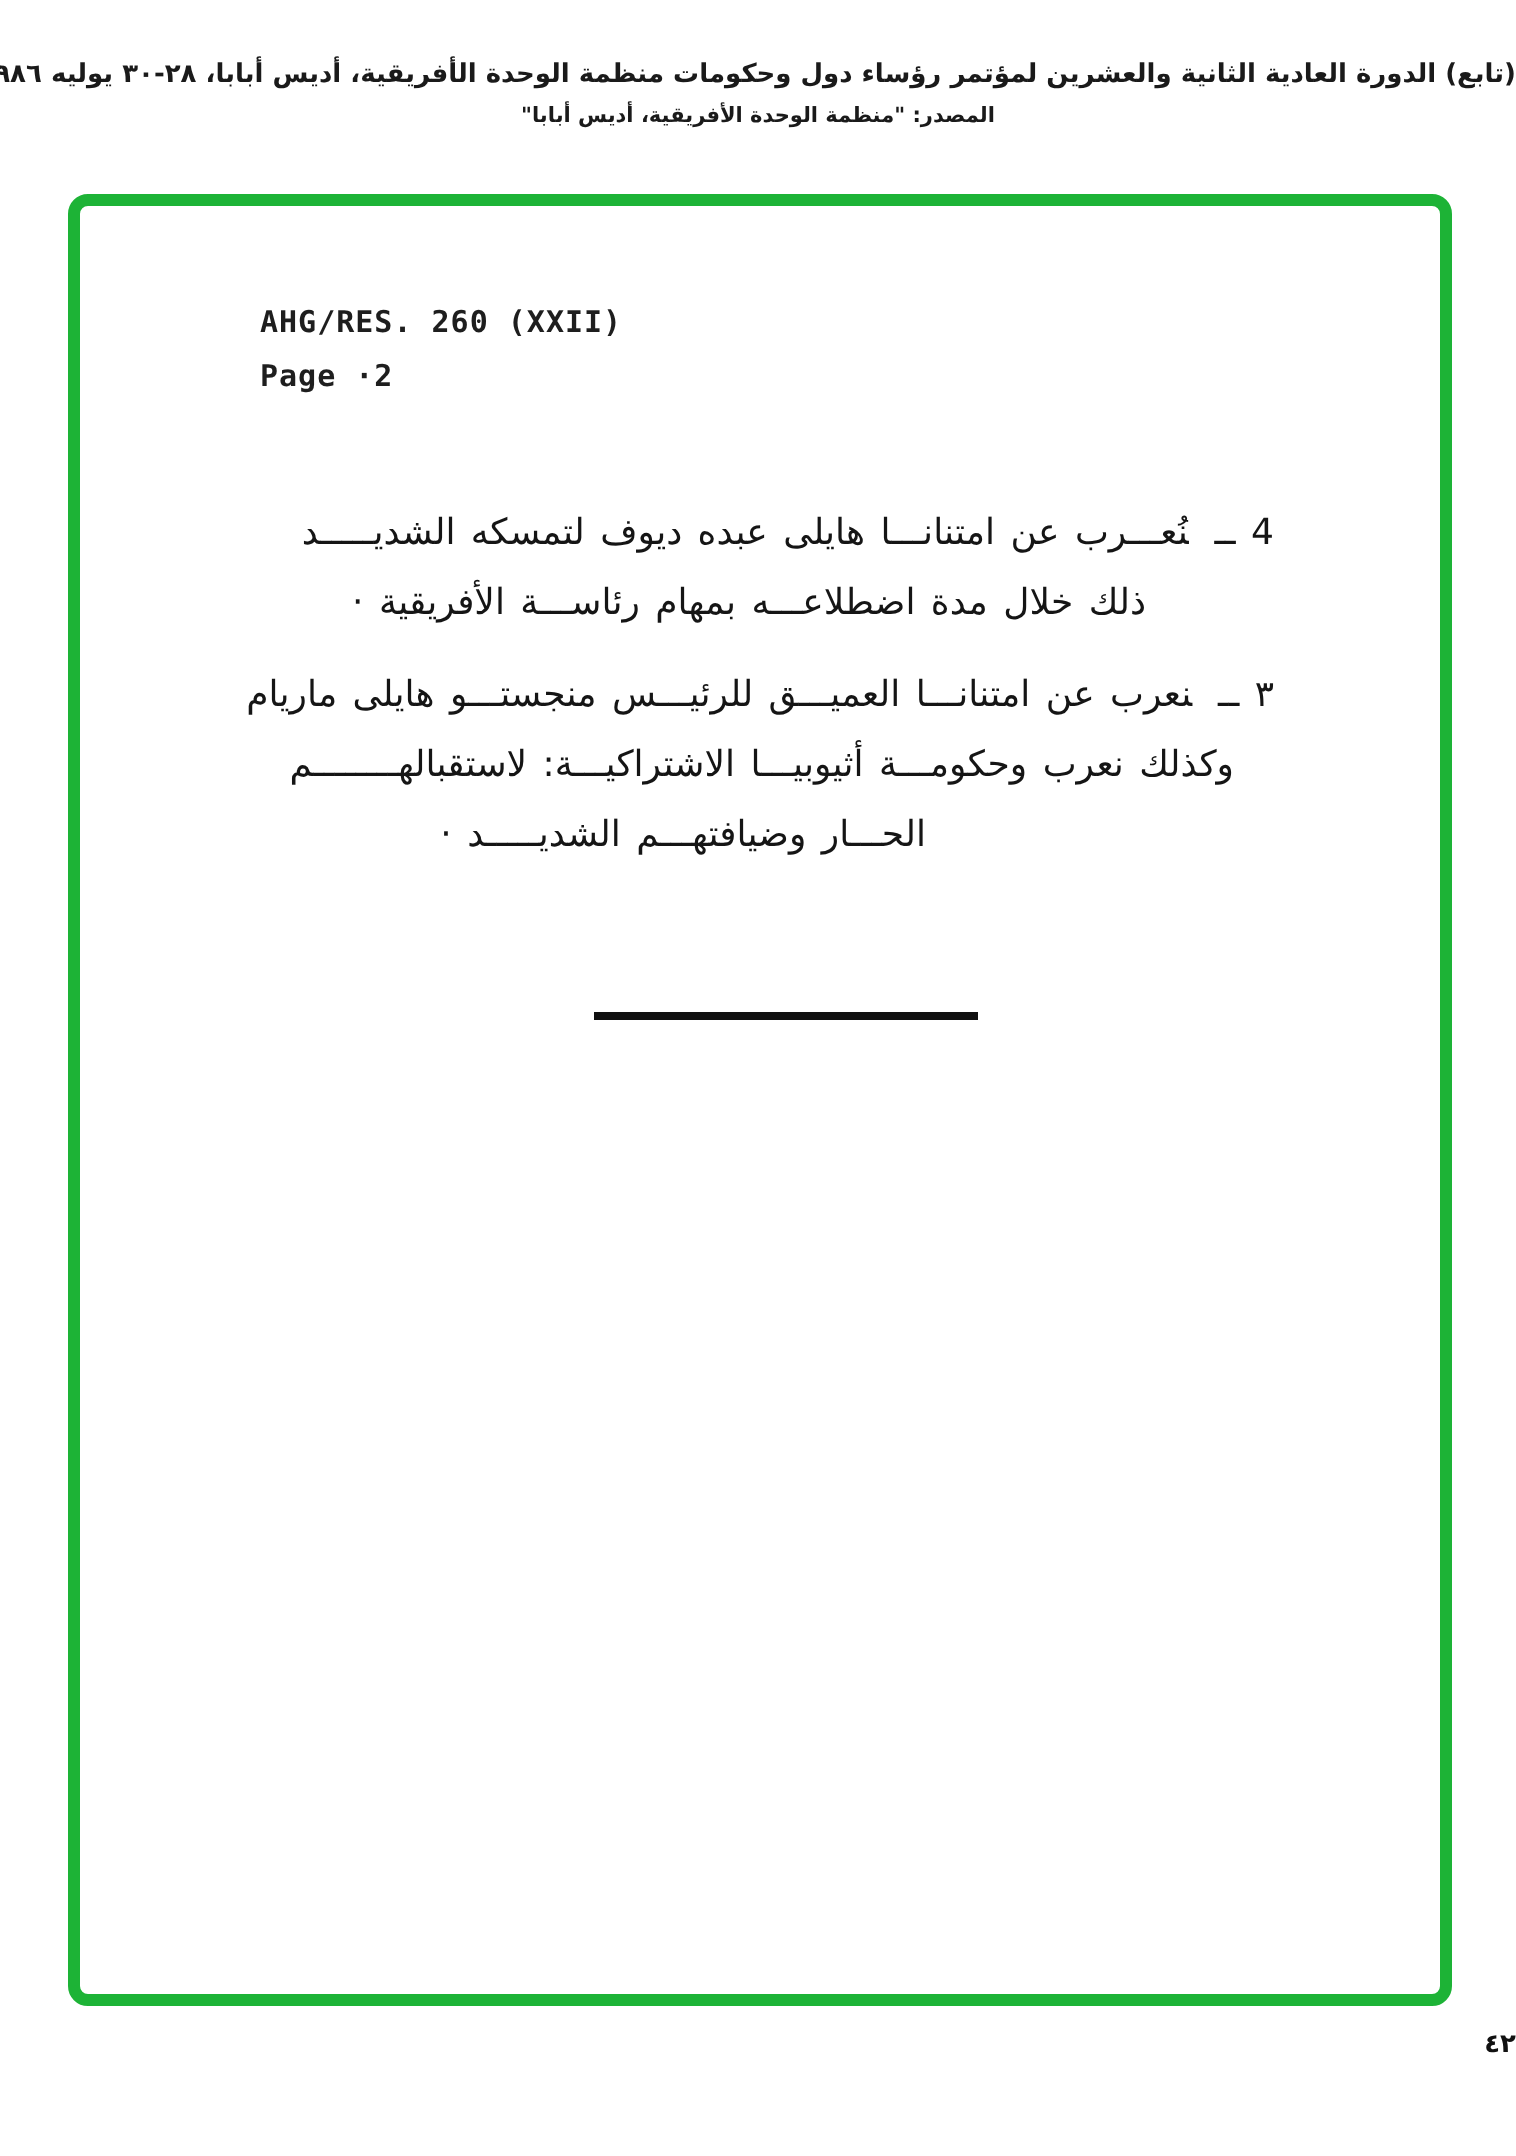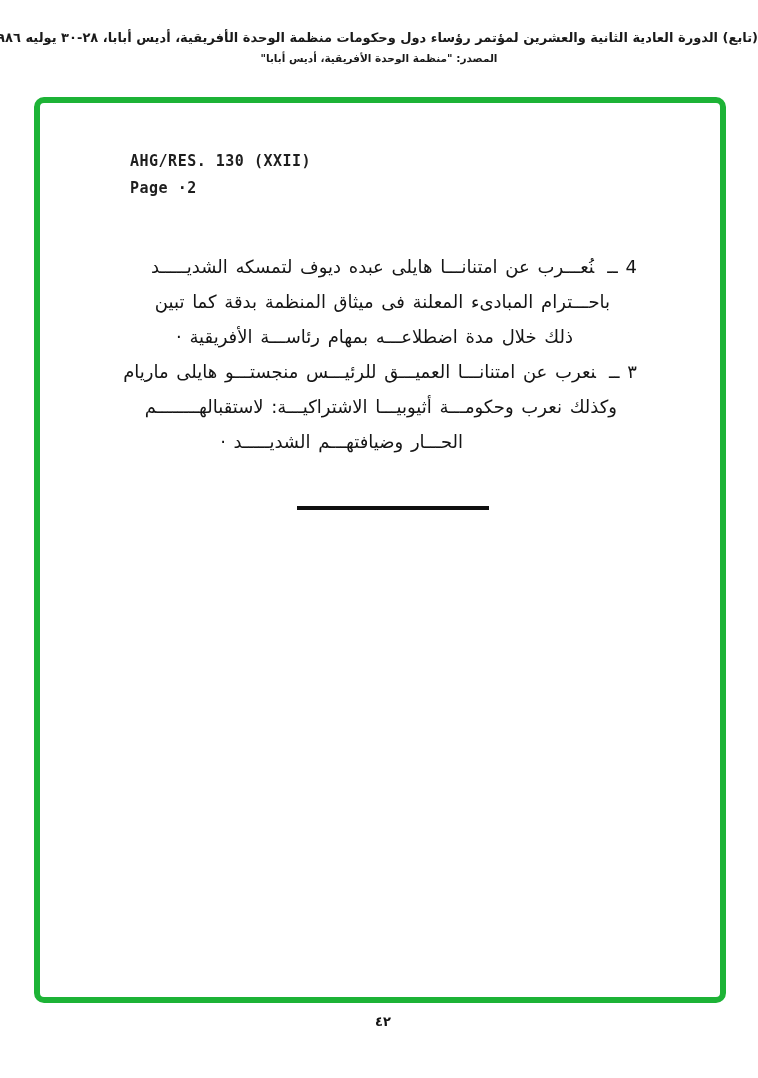--- a/index.html
+++ b/index.html
@@ -50,63 +50,62 @@
     position:absolute;top:146px;left:88px;right:83px;
     direction:rtl;text-align:right;
     font-size:18px;line-height:35px;
     word-spacing:2px;
     color:#151515;
   }
   .pline{white-space:nowrap;}
   .marker{margin-left:13px;}
   .p2 .ind-a{padding-right:27px;}
   .p2 .ind-b{padding-right:64px;}
-  .p3{}
+  .p3{margin-top:11px;}
   .p3 .ind-a{padding-right:20px;}
   .p3 .ind-b{padding-right:174px;}
   
   .rule{
     position:absolute;left:257px;top:403px;
     width:192px;height:4px;background:#101010;
   }
   
   .ftr{
     position:absolute;left:2px;right:0;top:1011px;
-    text-align:center;
+    text-align:right;
   }
   .ftr span{
     font-size:13px;font-weight:bold;letter-spacing:6px;
     padding-left:6px; 
     color:#111;
   }
 </style>
 </head>
 <body>
 
 <div class="page">
 
   <header class="hdr">
     <div class="hdr1">(تابع)  الدورة العادية الثانية والعشرين لمؤتمر رؤساء دول وحكومات منظمة الوحدة الأفريقية، أديس أبابا، ٢٨-٣٠ يوليه ١٩٨٦</div>
     <div class="hdr2">المصدر:  "منظمة الوحدة الأفريقية، أديس أبابا"</div>
   </header>
 
   <div class="frame">
 
     <div class="ref">
-      <div>AHG/RES. 130 (XXII)</div>
+      <div>AHG/RES. 260 (XXII)</div>
       <div>Page ·2</div>
     </div>
 
     <div class="bodytext">
 
       <div class="para p2">
         <div class="pline">
           <span class="marker">4 ــ</span><span>نُعـــرب عن امتنانـــا هايلى عبده ديوف لتمسكه الشديـــــد</span>
         </div>
-        <div class="pline ind-a">باحـــترام المبادىء المعلنة فى ميثاق المنظمة بدقة كما تبين</div>
         <div class="pline ind-b">ذلك خلال مدة اضطلاعـــه بمهام رئاســـة الأفريقية ·</div>
       </div>
 
       <div class="para p3">
         <div class="pline">
           <span class="marker">٣ ــ</span><span>نعرب عن امتنانـــا العميـــق للرئيـــس منجستـــو هايلى ماريام</span>
         </div>
         <div class="pline ind-a">وكذلك نعرب وحكومـــة أثيوبيـــا الاشتراكيـــة: لاستقبالهــــــــم</div>
         <div class="pline ind-b">الحـــار وضيافتهـــم الشديـــــد ·</div>
       </div>

